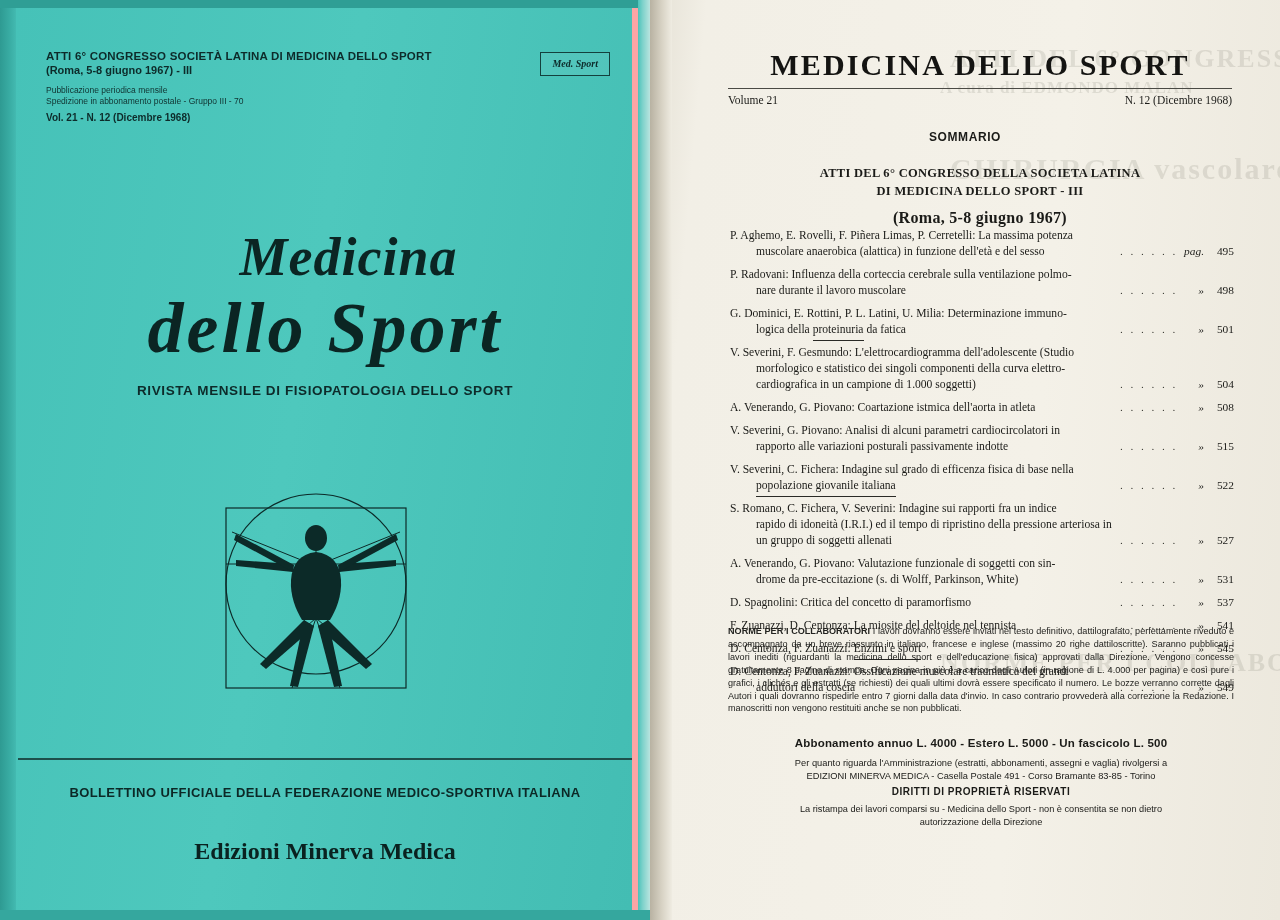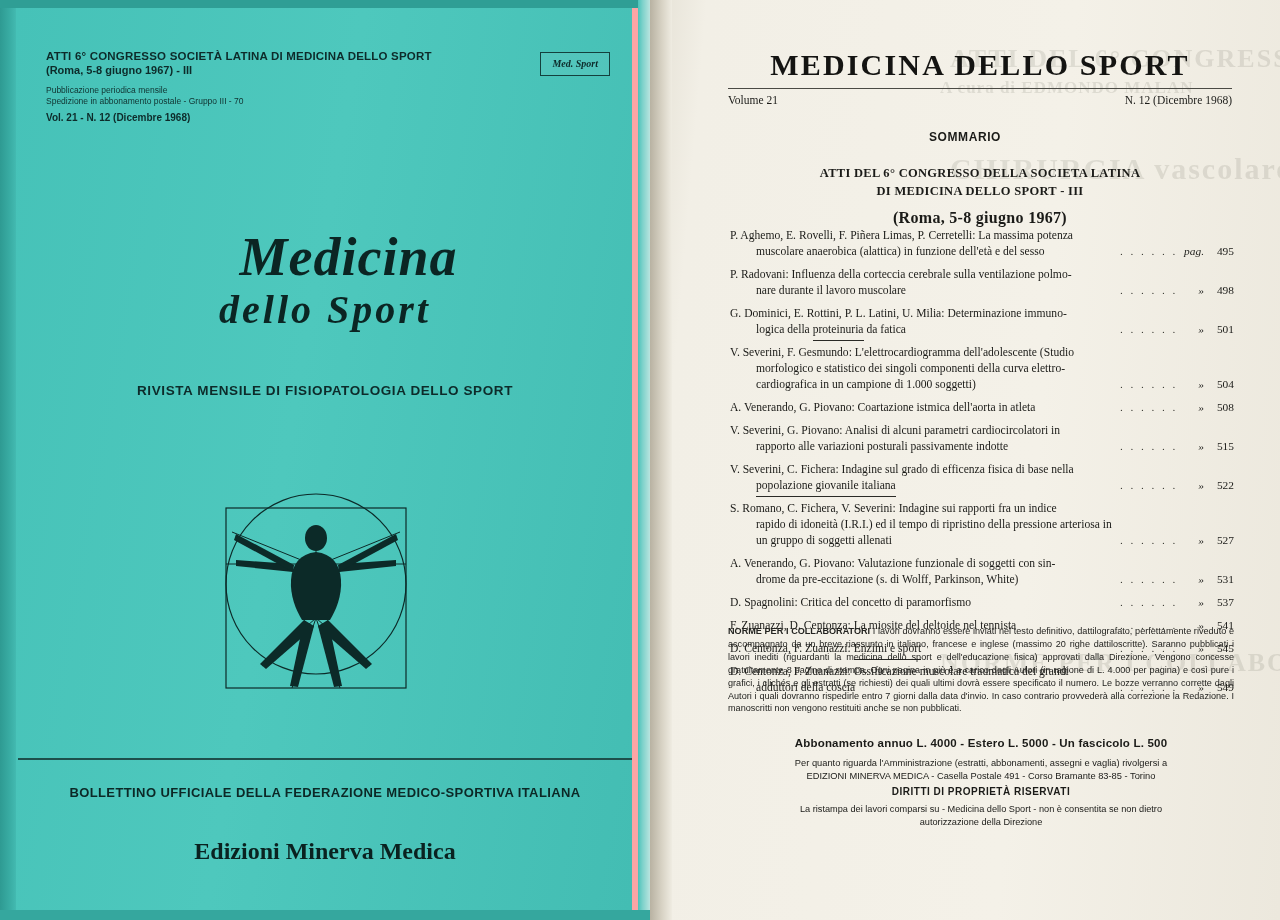--- a/index.html
+++ b/index.html
@@ -120,21 +120,21 @@
   }
   .title-block .t1 {
     font-size: 54px;
     font-weight: bold;
     font-style: italic;
     letter-spacing: 1px;
     line-height: 1.08;
     padding-left: 47px;
   }
   .title-block .t2 {
-    font-size: 40px;
+    font-size: 72px;
     font-weight: bold;
     font-style: italic;
     letter-spacing: 3px;
     line-height: 1.18;
     text-align: center;
   }
   .subtitle {
     position: absolute;
     left: 0; right: 0;
     top: 383px;

